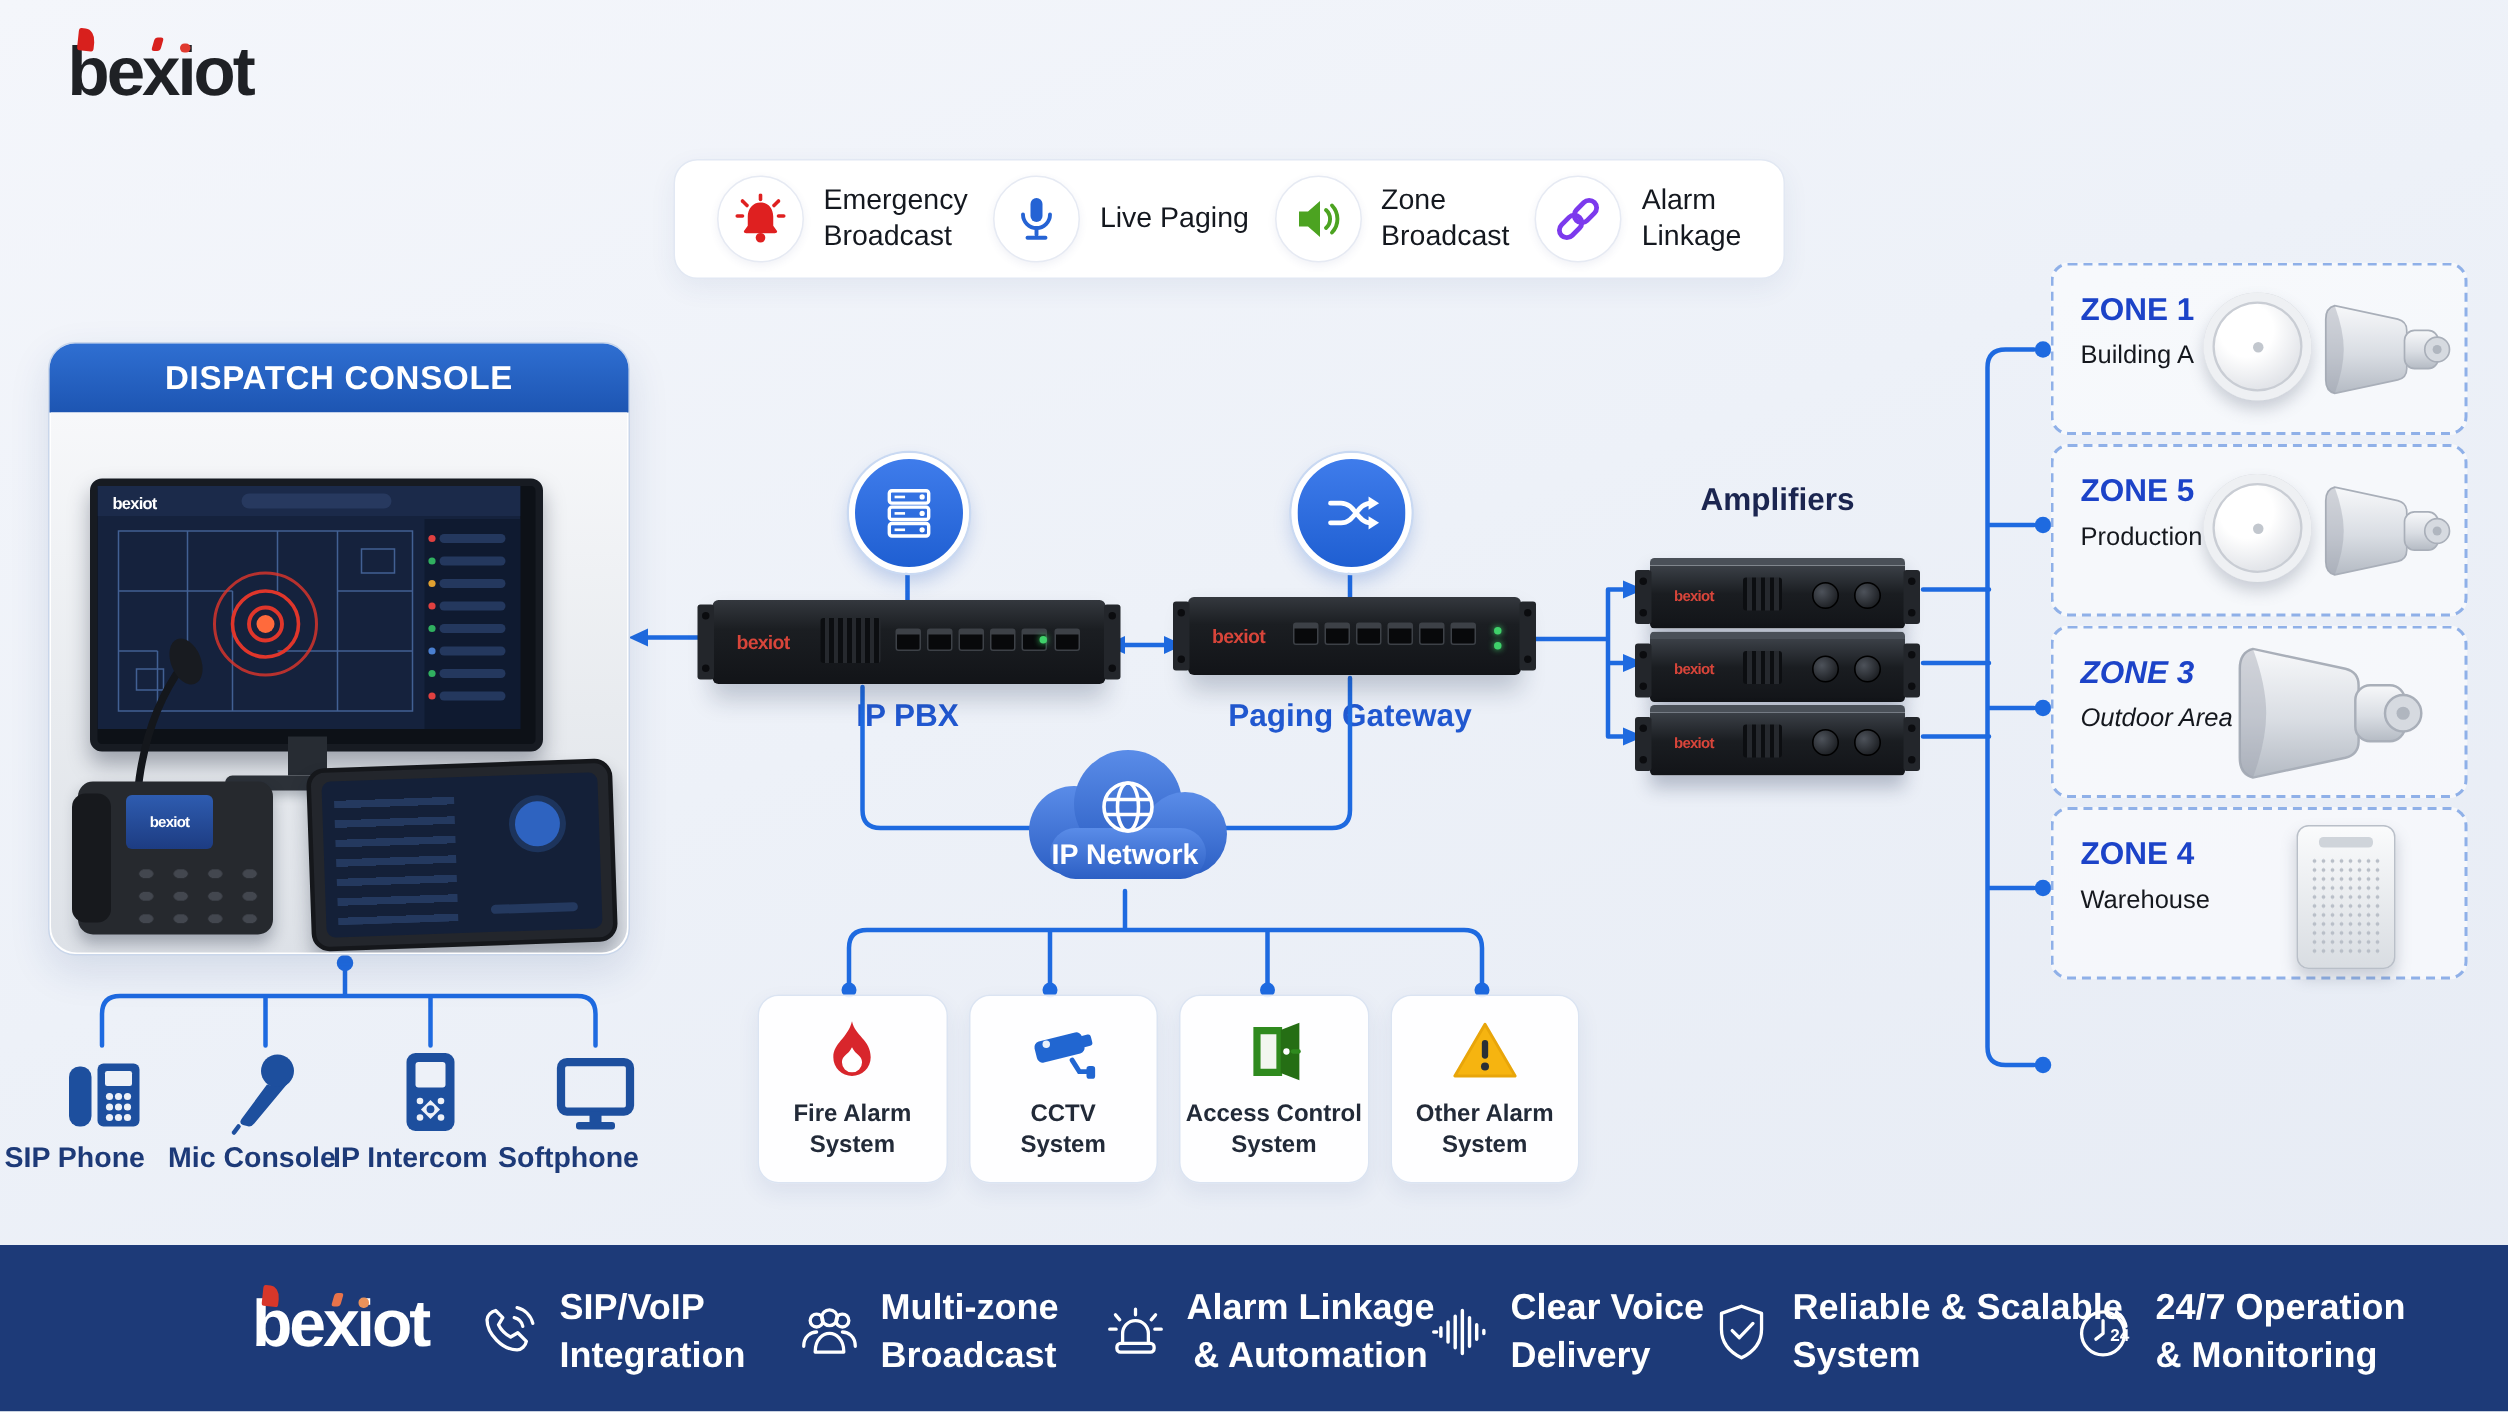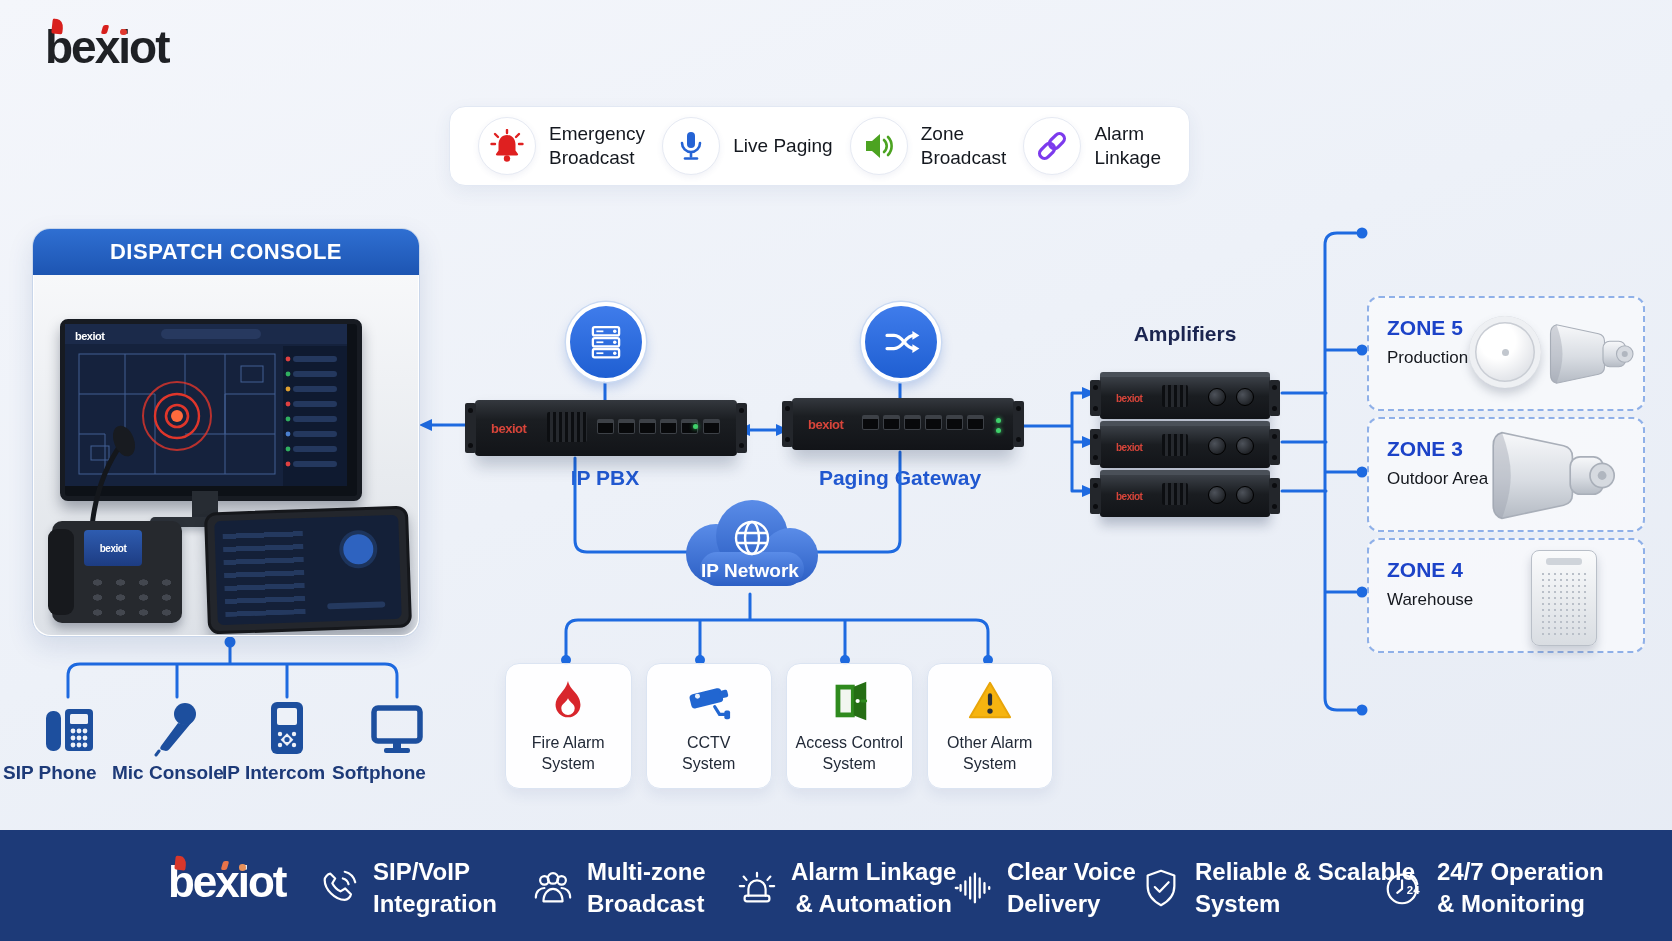--- a/index.html
+++ b/index.html
@@ -79,21 +79,21 @@
   .led{position:absolute;width:5px;height:5px;border-radius:50%;background:#3fd16a;box-shadow:0 0 4px #3fd16a;}
   .amp{position:absolute;left:1100px;width:170px;height:42px;background:linear-gradient(180deg,#3b4047,#1a1d21 45%,#121418);
     border-top:5px solid #4a5058;border-radius:3px;box-shadow:0 8px 12px rgba(20,35,70,.25);}
   
   #cloud-label{left:672px;top:560px;width:156px;text-align:center;color:#fff;font-size:19px;font-weight:700;}
   
   #systems{left:505px;top:663px;width:548px;height:126px;display:flex;gap:14px;}
   .sys-card{flex:1;background:rgba(255,255,255,.92);border:1px solid #dbe4f2;border-radius:14px;
     box-shadow:0 6px 14px rgba(40,70,130,.08);display:flex;flex-direction:column;align-items:center;
     justify-content:center;gap:9px;}
-  .sys-text{font-size:16px;color:#222a38;text-align:center;line-height:1.3;font-weight:400;}
+  .sys-text{font-size:16px;color:#222a38;text-align:center;line-height:1.3;font-weight:700;}
   
   .zone{position:absolute;left:1367px;width:278px;height:115px;border:2px dashed #8fb0e8;border-radius:12px;
     background:rgba(255,255,255,.55);box-sizing:border-box;}
   .zone-name{position:absolute;left:18px;top:18px;font-size:21px;font-weight:800;color:#1c43c8;}
   .zone-area{position:absolute;left:18px;top:50px;font-size:17px;color:#15181e;}
   .disc{position:absolute;border-radius:50%;
     background:radial-gradient(circle at 40% 35%,#ffffff 0 28%,#e6e8ec 58%,#c7ccd3 100%);
     box-shadow:inset 0 0 0 6px #eef0f3,inset 0 0 0 7.5px #c9cdd4,0 6px 10px rgba(100,110,130,.3);}
   .disc:after{content:"";position:absolute;left:50%;top:50%;width:7px;height:7px;margin:-3.5px;
     border-radius:50%;background:#c2c7ce;}
@@ -541,29 +541,37 @@
   <div class="amp" style="top:470px;z-index:2;">
     <i class="ear l"></i>
       <i class="ear r"></i>
     <span class="rack-logo" style="font-size:10px;">bexiot</span>
     <div class="vent" style="left:62px;top:8px;width:26px;height:22px;"></div>
     <i class="knob" style="right:44px;top:11px;"></i>
     <i class="knob" style="right:16px;top:11px;"></i>
   </div>
 
   
+  <div class="zone" style="top:175px;z-index:2;">
+    <div class="zone-name">ZONE 1</div>
+    <div class="zone-area">Building A</div>
+    <div class="disc" style="left:100px;top:18px;width:72px;height:72px;"></div>
+    <svg class="abs" width="90" height="68" viewBox="0 0 120 90" style="left:180px;top:22px;">
+        <use href="#horn-shape"></use>
+      </svg>
+  </div>
   <div class="zone" style="top:296px;z-index:2;">
     <div class="zone-name">ZONE 5</div>
     <div class="zone-area">Production Area</div>
     <div class="disc" style="left:100px;top:18px;width:72px;height:72px;"></div>
     <svg class="abs" width="90" height="68" viewBox="0 0 120 90" style="left:180px;top:22px;">
         <use href="#horn-shape"></use>
       </svg>
   </div>
-  <div class="zone" style="top:417px;z-index:2;">
+  <div class="zone" style="top:417px;z-index:2;font-style:italic;">
     <div class="zone-name">ZONE 3</div>
     <div class="zone-area">Outdoor Area</div>
     <svg class="abs" width="132" height="99" viewBox="0 0 120 90" style="left:122px;top:7px;">
         <use href="#horn-shape"></use>
       </svg>
   </div>
   <div class="zone" style="top:538px;z-index:2;">
     <div class="zone-name">ZONE 4</div>
     <div class="zone-area">Warehouse</div>
     <div class="wallspk" style="left:162px;top:10px;"></div>

